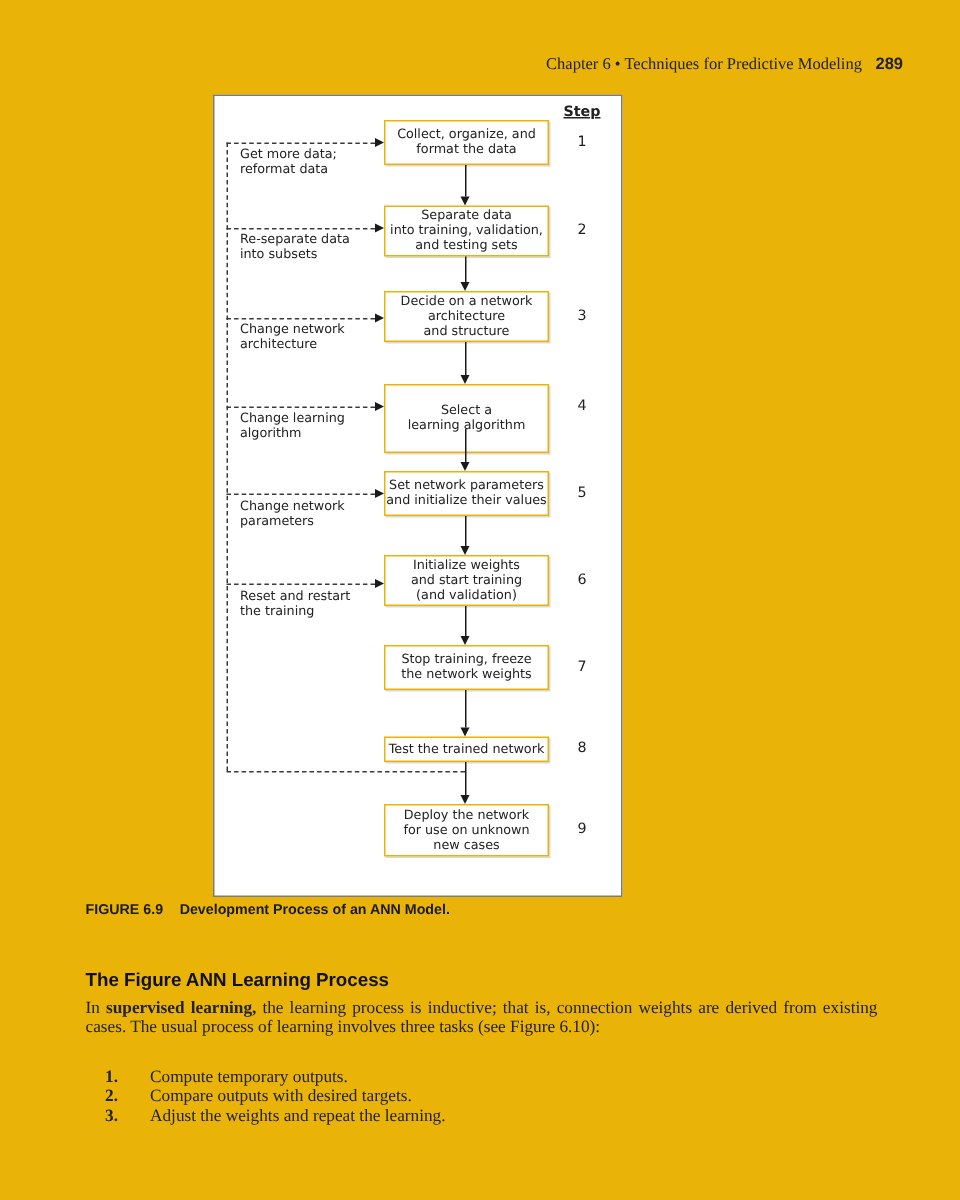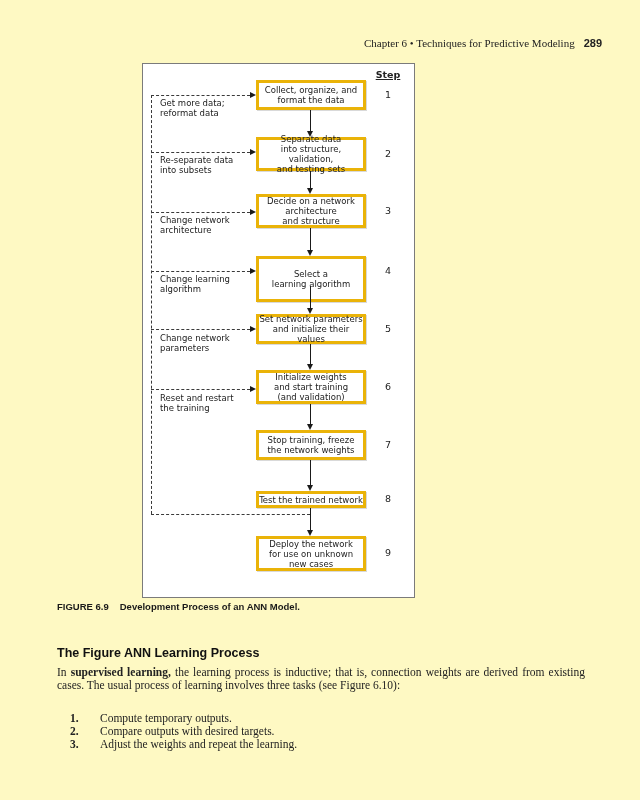--- a/index.html
+++ b/index.html
@@ -1,18 +1,18 @@
 <!DOCTYPE html>
 <html><head>
 <meta charset="utf-8">
 <style>
   html,body { margin:0; padding:0; background:#e8e8e8; }
   .page {
     position:relative; width:640px; height:800px; margin:0 auto;
-    background:#fef9c3; overflow:hidden;
+    background:#eab308; overflow:hidden;
     color:#1e1e1e;
   }
   
   .running-head {
     position:absolute; top:37px; right:38px;
     font-family:"Liberation Serif", serif; font-size:11px; color:#222;
     white-space:nowrap;
   }
   .running-head .pageno {
     font-family:"Liberation Sans", sans-serif; font-weight:bold;
@@ -23,21 +23,21 @@
     position:absolute; left:142px; top:63px; width:271px; height:533px;
     border:1px solid #7b7b7b; background:#fff;
     font-family:"DejaVu Sans", sans-serif; font-size:8.5px; line-height:10px; color:#222;
   }
   .step-col-header {
     position:absolute; left:225px; top:6px; width:40px; text-align:center;
     font-weight:bold; font-size:9.5px;text-decoration:underline;
   }
   .fbox {
     position:absolute; left:113px; width:110px;
-    border:3px solid #eab308; background:#fff;
+    border:1px solid #eab308; background:#fff;
     display:flex; align-items:center; justify-content:center;
     text-align:center; white-space:pre-line; box-sizing:border-box;
     box-shadow:1px 1px 0 #d9d9d9;
   }
   .stepnum {
     position:absolute; left:225px; width:40px; text-align:center; font-size:9.5px;
   }
   .sidelabel {
     position:absolute; left:17px; width:100px; text-align:left; white-space:pre-line;
   }
@@ -124,21 +124,21 @@
     <div class="sidelabel" style="top:210px">Change learning
 algorithm</div>
     <div class="sidelabel" style="top:269px">Change network
 parameters</div>
     <div class="sidelabel" style="top:329px">Reset and restart
 the training</div>
 
     <div class="fbox" style="top:16px;height:30px">Collect, organize, and
 format the data</div>
     <div class="fbox" style="top:73px;height:34px">Separate data
-into structure, validation,
+into training, validation,
 and testing sets</div>
     <div class="fbox" style="top:130px;height:34px">Decide on a network
 architecture
 and structure</div>
     <div class="fbox" style="top:192px;height:46px">Select a
 learning algorithm</div>
     <div class="fbox" style="top:250px;height:30px">Set network parameters
 and initialize their values</div>
     <div class="fbox" style="top:306px;height:34px">Initialize weights
 and start training

